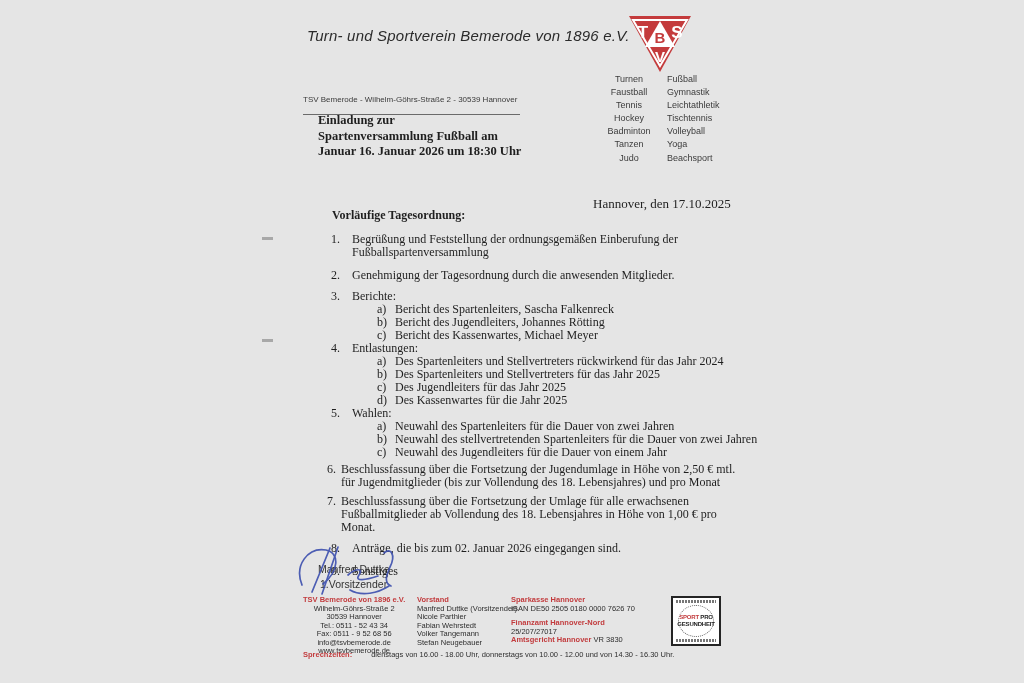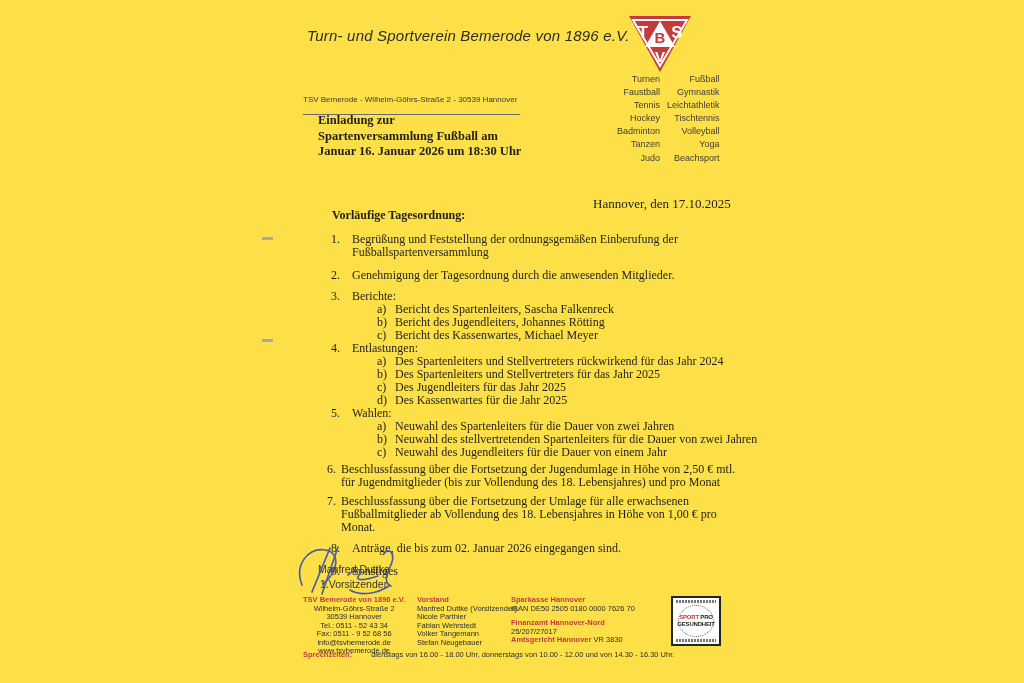--- a/index.html
+++ b/index.html
@@ -1,34 +1,34 @@
 <!DOCTYPE html>
 <html><head>
 <meta charset="utf-8">
 <style>
   html,body{margin:0;padding:0;background:#ffffff;}
   .page{
-    position:relative;width:1024px;height:683px;background:#fde047;overflow:hidden;
+    position:relative;width:1024px;height:683px;background:#e5e5e5;overflow:hidden;
     font-family:"Liberation Serif",serif;color:#1f1f1f;
   }
   
   .org-title{
     position:absolute;left:307px;top:27px;
     font-family:"Liberation Sans",sans-serif;font-style:italic;
     font-size:15px;color:#2b2b2b;letter-spacing:.2px;white-space:nowrap;
   }
   .logo{position:absolute;left:626px;top:12px;width:68px;height:64px;}
   .sports{
     position:absolute;left:598px;top:73px;
     font-family:"Liberation Sans",sans-serif;font-size:9px;color:#3c3c3c;
     border-collapse:collapse;
   }
   .sports td{padding:0;line-height:13.1px;white-space:nowrap;}
-  .sports td.l{text-align:right;width:62px;padding-right:7px;}
-  .sports td.r{text-align:right;}
+  .sports td.l{text-align:center;width:62px;padding-right:7px;}
+  .sports td.r{text-align:left;}
   
   .sender-line{
     position:absolute;left:303px;top:95px;
     font-family:"Liberation Sans",sans-serif;font-size:8px;color:#3a3a3a;
     border-bottom:1px solid #6a6a6a;padding:0 3px 10px 0;white-space:nowrap;
   }
   .invitation{
     position:absolute;left:318px;top:113px;
     font-weight:bold;font-size:12.5px;line-height:15.6px;white-space:nowrap;
   }

